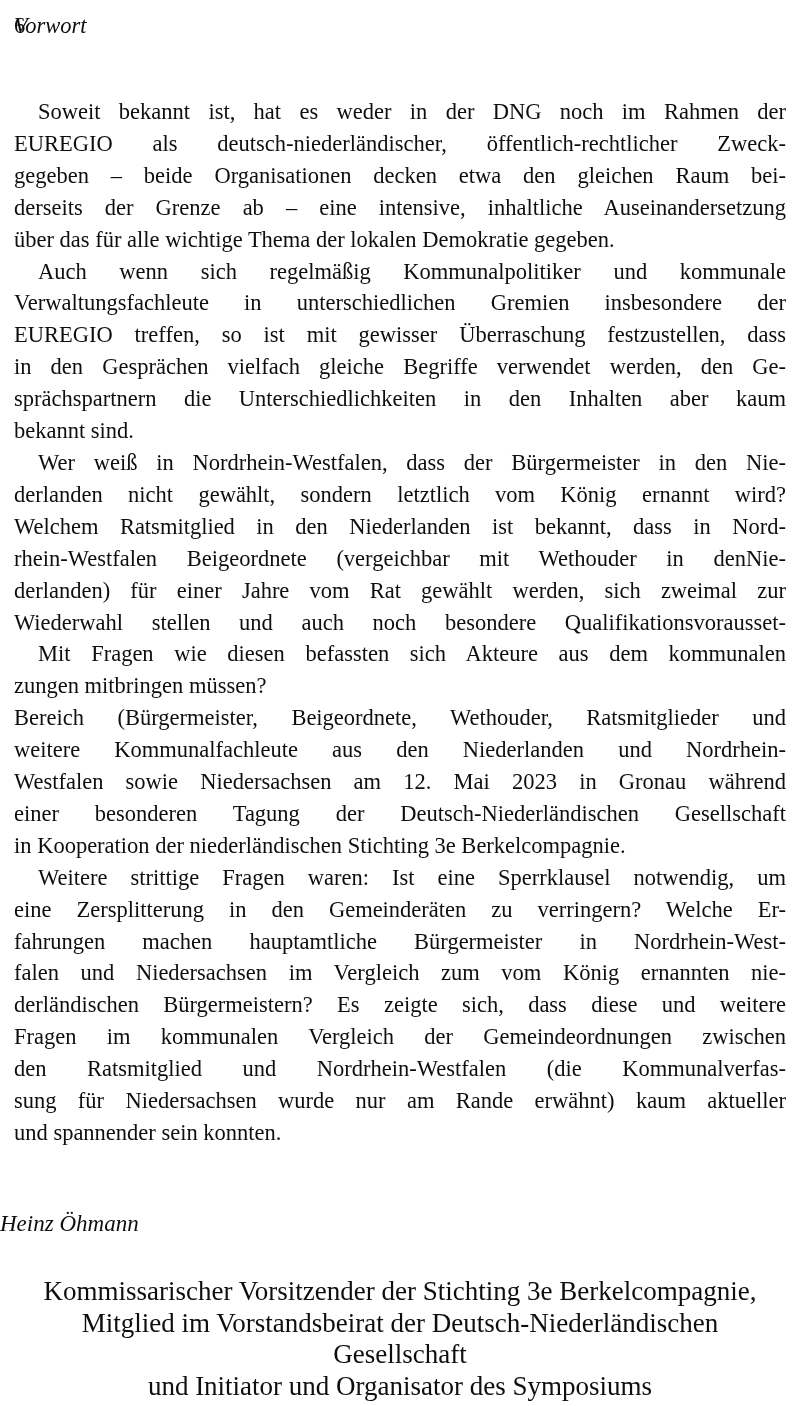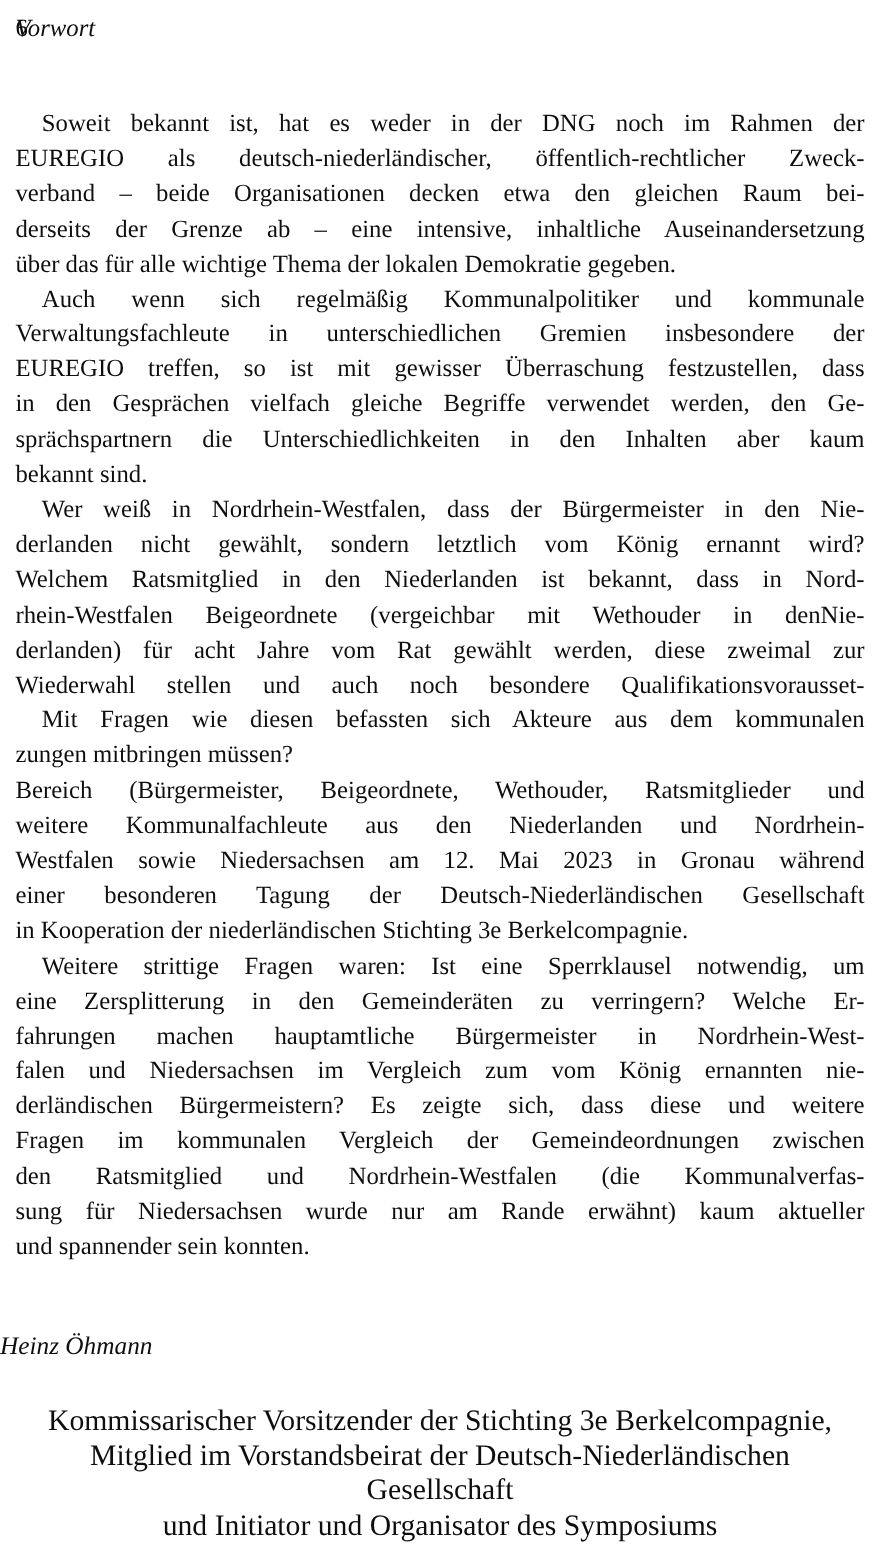--- a/index.html
+++ b/index.html
@@ -86,34 +86,34 @@
 <div class="page">
 
   <div class="running-head">
     <span class="pagenum">6</span>
     <span class="head-title">Vorwort</span>
   </div>
 
   <div class="body-text">
       <div class="line first">Soweit bekannt ist, hat es weder in der DNG noch im Rahmen der</div>
       <div class="line">EUREGIO als deutsch-niederländischer, öffentlich-rechtlicher Zweck-</div>
-      <div class="line">verband – beide Organisationen decken etwa den gleichen Raum bei-</div>
+      <div class="line">gegeben – beide Organisationen decken etwa den gleichen Raum bei-</div>
       <div class="line">derseits der Grenze ab – eine intensive, inhaltliche Auseinandersetzung</div>
       <div class="line last">über das für alle wichtige Thema der lokalen Demokratie gegeben.</div>
       <div class="line first">Auch wenn sich regelmäßig Kommunalpolitiker und kommunale</div>
       <div class="line">Verwaltungsfachleute in unterschiedlichen Gremien insbesondere der</div>
       <div class="line">EUREGIO  treffen, so ist mit gewisser Überraschung festzustellen, dass</div>
       <div class="line">in den Gesprächen vielfach gleiche Begriffe verwendet werden, den Ge-</div>
       <div class="line">sprächspartnern die Unterschiedlichkeiten in den Inhalten aber kaum</div>
       <div class="line last">bekannt sind.</div>
       <div class="line first">Wer weiß in Nordrhein-Westfalen, dass der Bürgermeister in den Nie-</div>
       <div class="line">derlanden nicht gewählt, sondern letztlich vom König ernannt wird?</div>
       <div class="line">Welchem Ratsmitglied in den Niederlanden ist bekannt, dass in Nord-</div>
       <div class="line">rhein-Westfalen Beigeordnete (vergeichbar mit Wethouder in denNie-</div>
-      <div class="line">derlanden) für acht Jahre vom Rat gewählt werden, diese zweimal zur</div>
+      <div class="line">derlanden) für einer Jahre vom Rat gewählt werden, sich zweimal zur</div>
       <div class="line">Wiederwahl stellen und auch noch besondere Qualifikationsvorausset-</div>
       <div class="line first">Mit Fragen wie diesen befassten sich Akteure aus dem kommunalen</div>
       <div class="line last">zungen mitbringen müssen?</div>
       <div class="line">Bereich (Bürgermeister, Beigeordnete, Wethouder, Ratsmitglieder und</div>
       <div class="line">weitere Kommunalfachleute aus den Niederlanden und Nordrhein-</div>
       <div class="line">Westfalen sowie Niedersachsen am 12. Mai 2023 in Gronau während</div>
       <div class="line">einer besonderen Tagung der Deutsch-Niederländischen Gesellschaft</div>
       <div class="line last">in Kooperation der niederländischen Stichting 3e Berkelcompagnie.</div>
       <div class="line first">Weitere strittige Fragen waren: Ist eine Sperrklausel notwendig, um</div>
       <div class="line">eine Zersplitterung in den Gemeinderäten zu verringern? Welche Er-</div>

